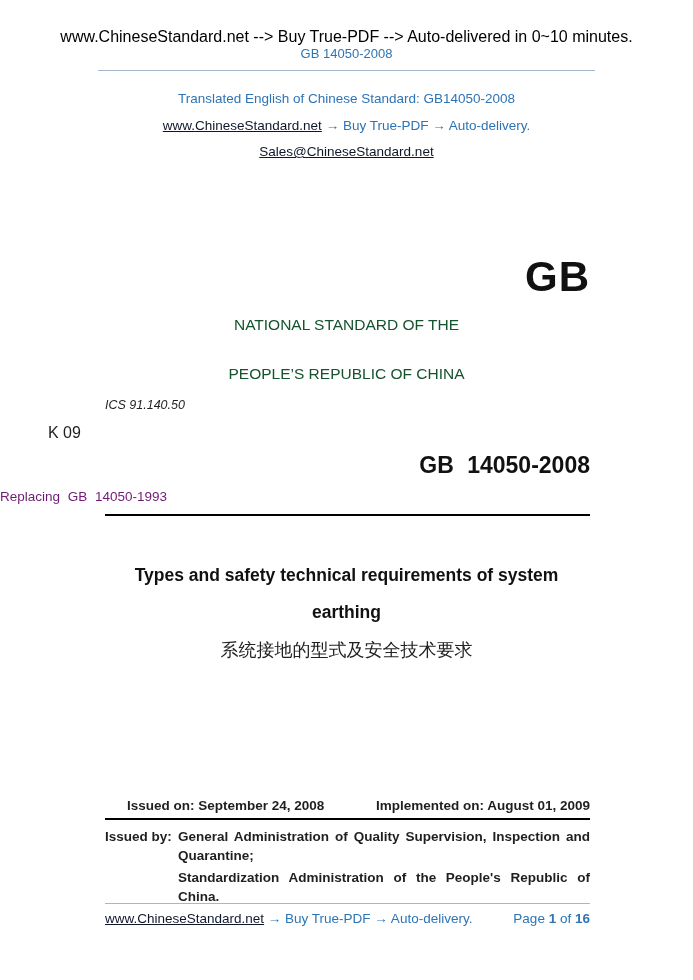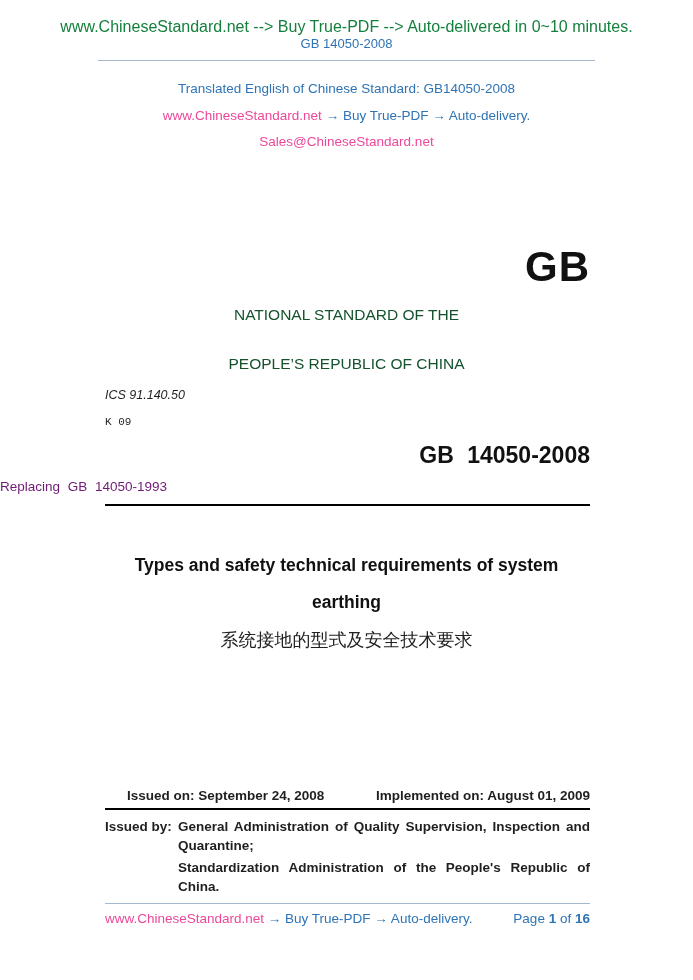--- a/index.html
+++ b/index.html
@@ -7,55 +7,55 @@
   body { font-family: "Liberation Sans", "DejaVu Sans", sans-serif; }
   .page {
     position: relative;
     width: 693px;
     height: 980px;
     background: #ffffff;
     color: #1f1f1f;
     overflow: hidden;
   }
   .banner {
-    padding-top: 17px;
+    padding-top: 27px;
     text-align: center;
-    color: #15803d;
+    color: #000000;
     font-size: 16px;
     line-height: 19px;
   }
   .doc-code-top {
     margin-top: 1px;
     text-align: center;
     color: #2e74b5;
     font-size: 13px;
     line-height: 14px;
   }
   .rule { border: 0; }
   .rule-blue { border-top: 1.5px solid #a3b8cc; }
   .rule-top { margin: 9px 98px 0 98px; }
   .blue-line { color: #2e74b5; font-size: 13.5px; line-height: 16px; text-align: center; }
   .translated { margin-top: 20px; }
   .buyline { margin-top: 11px; }
   .salesline { margin-top: 10px; }
-  a.link { color: #ec4899; cursor: pointer; }
+  a.link { color: #0f172a; text-decoration: underline; cursor: pointer; }
   .gb-logo {
     margin: 96px 103px 0 0;
     text-align: right;
     font-size: 42px;
     line-height: 42px;
     font-weight: bold;
     color: #111111;
     letter-spacing: 1px;
   }
   .nat { text-align: center; font-size: 15.5px; line-height: 17px; color: #14532d; }
   .nat1 { margin-top: 18px; }
   .nat2 { margin-top: 32px; }
   .ics { margin: 17px 0 0 105px; font-size: 12.5px; line-height: 13px; font-style: italic; }
-  .kcode { margin: 14px 0 0 105px; font-size: 11px; line-height: 13px; font-family: Liberation Mono, monospace; }
+  .kcode { margin: 14px 0 0 48px; font-size: 16px; line-height: 13px; }
   .std-code {
     margin: 14px 103px 0 0;
     text-align: right;
     font-size: 23px;
     line-height: 24px;
     font-weight: bold;
     word-spacing: 7px;
     color: #111111;
   }
   .replacing {

